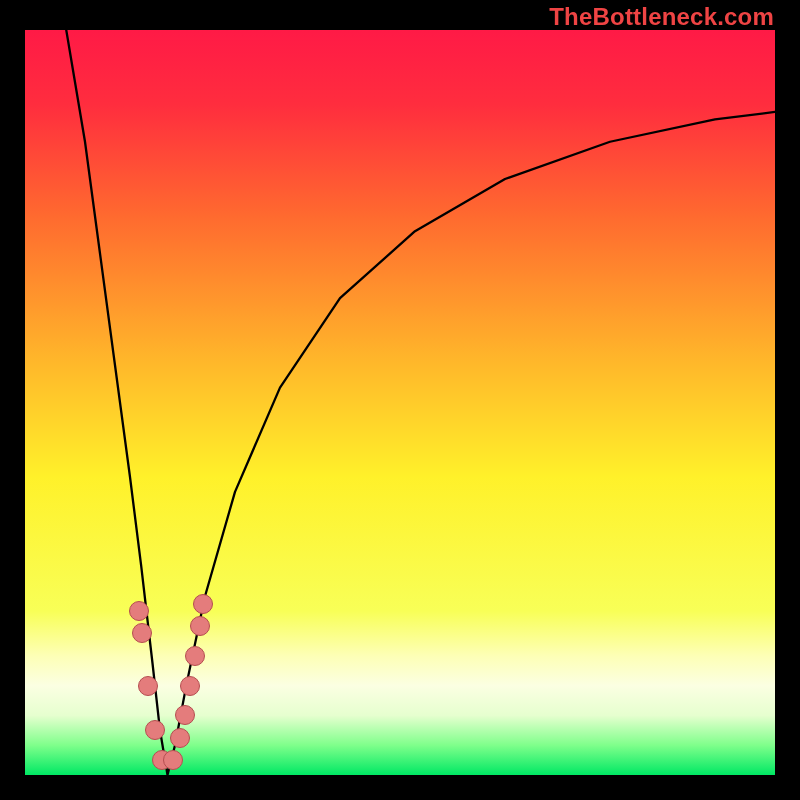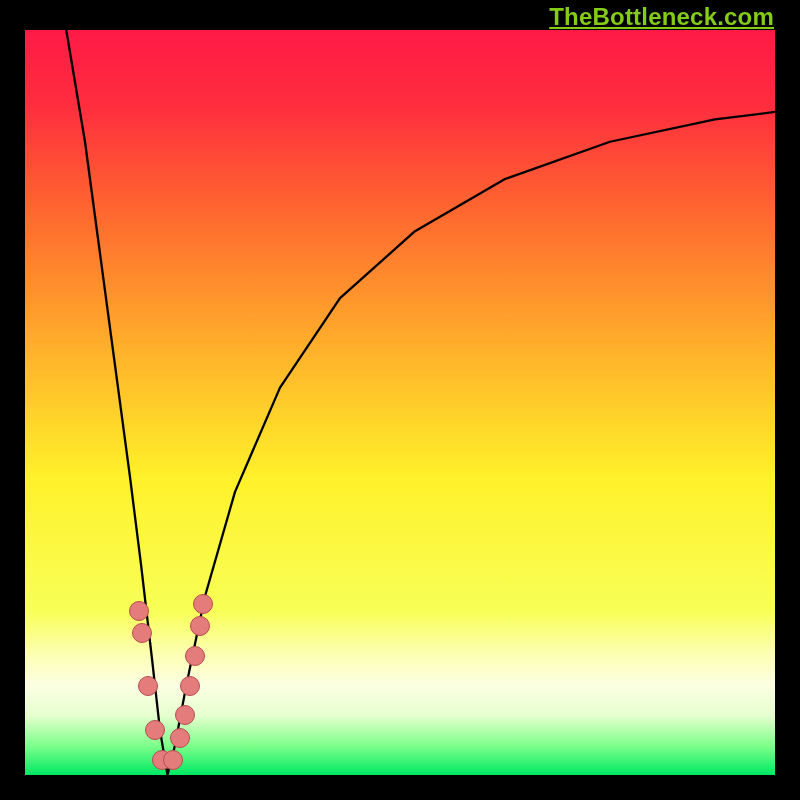--- a/index.html
+++ b/index.html
@@ -59,13 +59,13 @@
       <div class="marker" style="width: 18px; height: 18px; background: rgb(228, 124, 124); border: 1.2px solid rgb(181, 77, 80); left: 137.25px; top: 730.1px;"></div>
       <div class="marker" style="width: 18px; height: 18px; background: rgb(228, 124, 124); border: 1.2px solid rgb(181, 77, 80); left: 147.75px; top: 730.1px;"></div>
       <div class="marker" style="width: 18px; height: 18px; background: rgb(228, 124, 124); border: 1.2px solid rgb(181, 77, 80); left: 155.25px; top: 707.75px;"></div>
       <div class="marker" style="width: 18px; height: 18px; background: rgb(228, 124, 124); border: 1.2px solid rgb(181, 77, 80); left: 159.75px; top: 685.4px;"></div>
       <div class="marker" style="width: 18px; height: 18px; background: rgb(228, 124, 124); border: 1.2px solid rgb(181, 77, 80); left: 165px; top: 655.6px;"></div>
       <div class="marker" style="width: 18px; height: 18px; background: rgb(228, 124, 124); border: 1.2px solid rgb(181, 77, 80); left: 170.25px; top: 625.8px;"></div>
       <div class="marker" style="width: 18px; height: 18px; background: rgb(228, 124, 124); border: 1.2px solid rgb(181, 77, 80); left: 174.75px; top: 596px;"></div>
       <div class="marker" style="width: 18px; height: 18px; background: rgb(228, 124, 124); border: 1.2px solid rgb(181, 77, 80); left: 177.75px; top: 573.65px;"></div>
     </div>
 </div>
-<div class="watermark" style="font-size: 24px; top: 3px; right: 26px; color: #84cc16; text-decoration: underline;">TheBottleneck.com</div>
+<div class="watermark" style="font-size: 24px; top: 3px; right: 26px; color: #ef4444;">TheBottleneck.com</div>
 
 </body></html>

